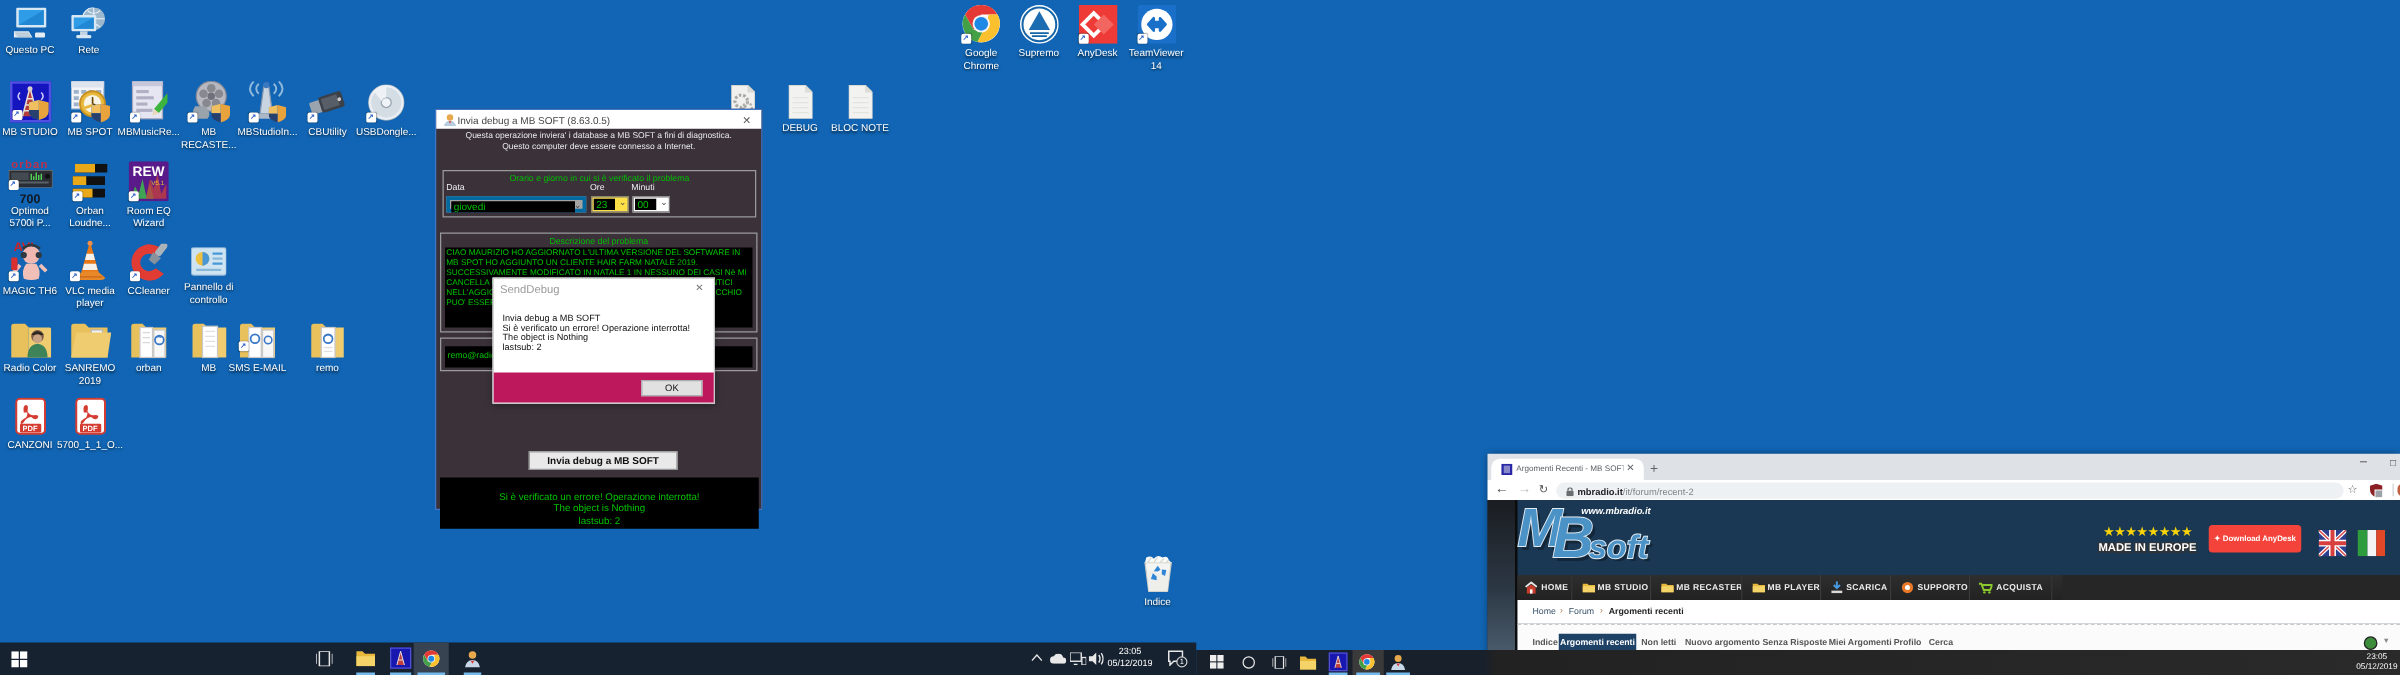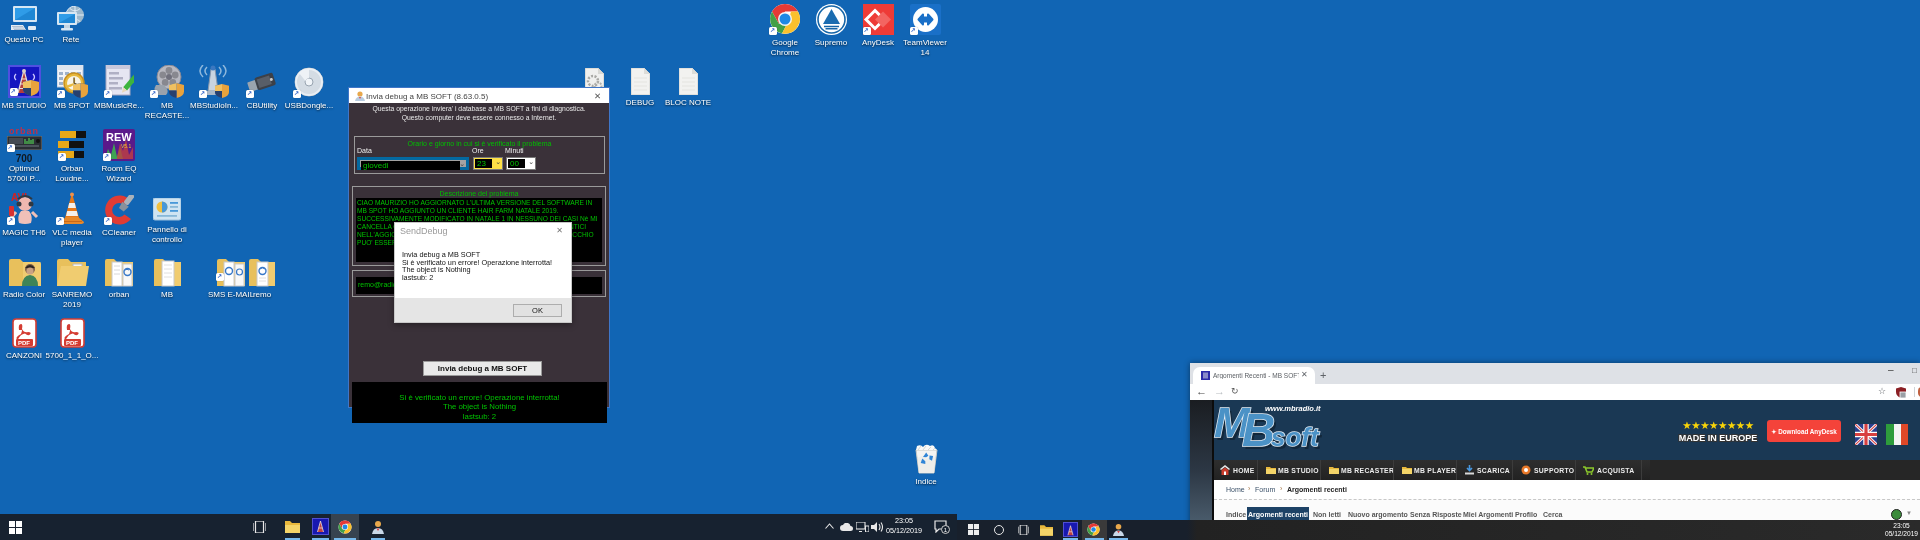--- a/index.html
+++ b/index.html
@@ -394,21 +394,21 @@
             <path d="M1 3 Q1 1 3 1 L10 1 L13 4 L13 28 L1 28Z" fill="#e8c05c"></path>
             <path d="M13 4 L13 28 L28 28 L28 4Z" fill="#f0cc70"></path>
             <rect x="9" y="3" width="12" height="25" fill="#fff" stroke="#c8c8c8"></rect>
             <path d="M11 7h8M11 11h8M11 15h8M11 19h8" stroke="#e0e0e0"></path>
           </svg>
 </div>
 </div>
       <div class="lb">MB</div>
     </div>
 
-<div class="ico" style="left:193px;top:256px">
+<div class="ico" style="left:168px;top:256px">
       <div class="g" style="height:31px">
 <div style="position:relative;width:30px;height:29px">
 <svg width="30" height="29" viewBox="0 0 30 29">
             <path d="M1 3 Q1 1 3 1 L10 1 L13 4 L13 28 L1 28Z" fill="#e8c05c"></path>
             <path d="M13 4 L13 28 L29 28 L29 4Z" fill="#f0cc70"></path>
             <rect x="8" y="4" width="10" height="24" fill="#fff" stroke="#c8c8c8"></rect>
             <rect x="19" y="6" width="9" height="22" fill="#f8f8f8" stroke="#c8c8c8"></rect>
             <circle cx="13" cy="13" r="3.5" fill="none" stroke="#3878c8" stroke-width="1.4"></circle>
             <circle cx="23.5" cy="14" r="3" fill="none" stroke="#3878c8" stroke-width="1.2"></circle>
           </svg>
@@ -609,21 +609,21 @@
 
   <div class="abs" style="left:74px;top:273px;width:119px;height:15px;background:#e9e9e9;border:1px solid #9a9a9a;text-align:center;font-size:8px;font-weight:bold;color:#111;line-height:13px">Invia debug a MB SOFT</div>
 
   <div class="abs blk" style="left:3px;top:294px;width:255px;height:41px;text-align:center;font-size:7.8px;line-height:9.3px;padding-top:11px">Si è verificato un errore! Operazione interrotta!<br>The object is Nothing<br>lastsub: 2</div>
 </div>
 
 <div id="sdbg" class="abs" style="left:394px;top:222px;width:178px;height:101px;background:#fff;border:1px solid #c8c8c8;box-shadow:0 2px 6px rgba(0,0,0,.35)">
   <div class="abs" style="left:5px;top:3px;color:#9a9a9a;font-size:9px">SendDebug</div>
   <div class="abs" style="right:8px;top:3px;color:#777;font-size:8px">✕</div>
   <div class="abs" style="left:7px;top:28px;color:#111;font-size:7.3px;line-height:7.7px">Invia debug a MB SOFT<br>Si è verificato un errore! Operazione interrotta!<br>The object is Nothing<br>lastsub: 2</div>
-  <div class="abs" style="left:0;bottom:0;width:100%;height:24px;background:#e5e5e5">
+  <div class="abs" style="left:0;bottom:0;width:100%;height:24px;background:#be185d">
     <div class="abs" style="right:9px;top:6px;width:49px;height:13px;background:#e1e1e1;border:1px solid #adadad;text-align:center;font-size:7.5px;line-height:11px;color:#111">OK</div>
   </div>
 </div>
 
 <div id="bw" style="box-shadow:0 0 6px rgba(0,0,0,.45)">
 
   <div class="abs" style="left:0;top:0;width:730px;height:21px;background:#dee1e6">
     <div class="abs" style="left:3px;top:4px;width:122px;height:17px;background:#fff;border-radius:7px 7px 0 0"></div>
     <svg class="abs" style="left:11px;top:8px" width="9" height="9">
         <rect width="9" height="9" fill="#2a28a8"></rect>
@@ -633,20 +633,27 @@
     <span class="abs" style="left:111px;top:7px;color:#5f6368;font-size:8px">✕</span>
     <span class="abs" style="left:130px;top:6px;color:#5f6368;font-size:11px">+</span>
     <span class="abs" style="left:698px;top:1px;color:#444;font-size:10px">–</span>
     <span class="abs" style="left:722px;top:3px;color:#444;font-size:8px">□</span>
   </div>
 
   <div class="abs" style="left:0;top:21px;width:730px;height:16px;background:#fff">
     <span class="abs" style="left:6px;top:1px;color:#444;font-size:11px">←</span>
     <span class="abs" style="left:24px;top:1px;color:#b8bcc0;font-size:11px">→</span>
     <span class="abs" style="left:41px;top:2px;color:#555;font-size:9px">↻</span>
+    <div class="abs" style="left:55px;top:2px;width:630px;height:13px;background:#eef1f3;border-radius:7px">
+      <svg class="abs" style="left:8px;top:3.5px" width="6" height="7" viewBox="0 0 6 7">
+          <rect x="0" y="2.6" width="6" height="4.4" rx="1" fill="#6a6e72"></rect>
+          <path d="M1.4 2.6 V1.8 a1.6 1.6 0 013.2 0 V2.6" fill="none" stroke="#6a6e72" stroke-width="1.1"></path>
+        </svg>
+      <span class="abs" style="left:17px;top:2.5px;font-size:7.5px;color:#202124;font-weight:bold">mbradio.it<span style="font-weight:normal;color:#80868b">/it/forum/recent-2</span></span>
+    </div>
     <span class="abs" style="left:688px;top:2px;color:#5f6368;font-size:9px">☆</span>
     <svg class="abs" style="left:706px;top:3px" width="10" height="11" viewBox="0 0 10 11">
         <path d="M5 0 L10 1.5 V5 Q10 9 5 11 Q0 9 0 5 V1.5Z" fill="#8b1f24"></path>
         <rect x="4" y="5" width="6" height="6" fill="#9aa0a6" stroke="#fff" stroke-width=".8"></rect>
       </svg>
     <div class="abs" style="left:724px;top:3px;width:1px;height:10px;background:#d0d4d8"></div>
     <div class="abs" style="left:728px;top:3px;width:4px;height:10px;border-radius:5px 0 0 5px;background:#c06040"></div>
   </div>
 
   <div class="abs" style="left:0;top:37px;width:730px;height:140px;background:#1a3854">

